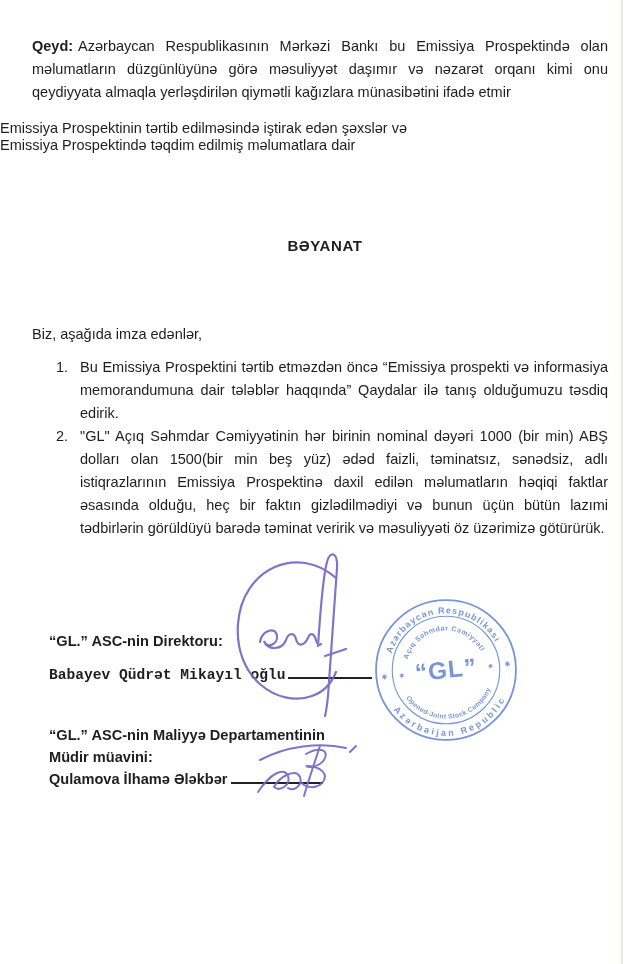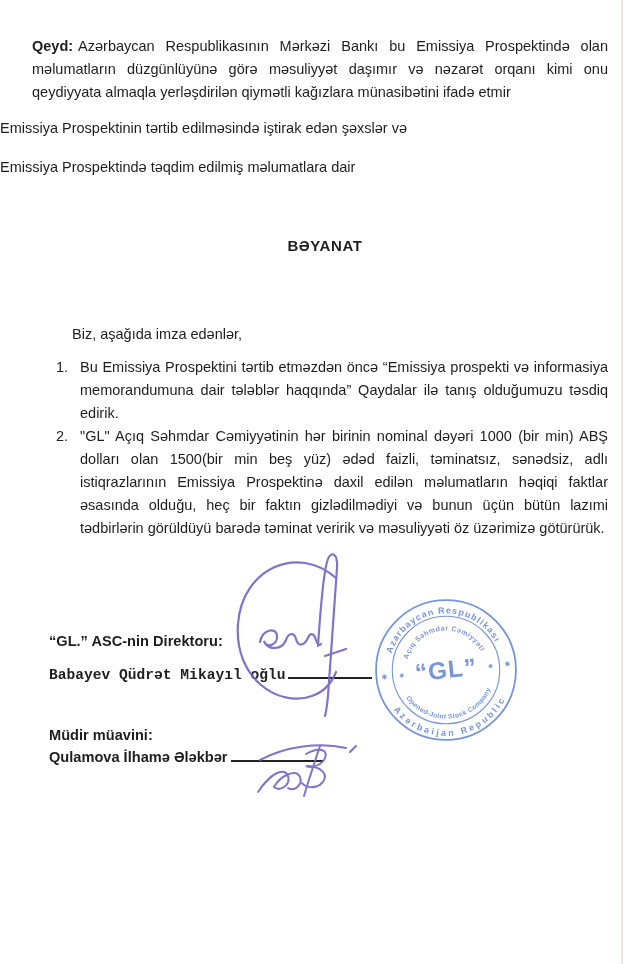--- a/index.html
+++ b/index.html
@@ -5,23 +5,23 @@
   html,body{margin:0;padding:0;background:#ffffff;}
   .page{
     position:relative;width:640px;height:964px;background:#ffffff;
     font-family:"Liberation Sans","DejaVu Sans",sans-serif;
     color:#1e1e1e;overflow:hidden;
   }
   .note{position:absolute;left:32px;right:32px;top:20px;font-size:14.5px;line-height:23px;text-align:justify;}
   .note b{margin-right:5px;}
   .centerline{position:absolute;left:0;right:0;text-align:left;font-size:14.5px;}
   .sub1{top:120px;}
-  .sub2{top:159px;}
+  .sub2{top:137px;}
   .heading{position:absolute;top:237px;left:0;right:0;text-align:center;font-weight:bold;font-size:15px;letter-spacing:.6px;padding-left:10px;}
-  .intro{position:absolute;left:32px;top:326px;font-size:14.5px;margin-left:40px;}
+  .intro{position:absolute;left:32px;top:326px;font-size:14.5px;}
   .list{position:absolute;left:56px;right:32px;top:356px;font-size:14.5px;line-height:23px;}
   .li{display:flex;}
   .li .num{width:24px;flex:none;}
   .li .txt{flex:1;text-align:justify;}
   .sigblock{position:absolute;left:49px;font-weight:bold;font-size:14.6px;}
   .sigblock p{margin:0;line-height:17px;}
   .sig-director{top:604px;margin-top:29px;}
   .sig-director p + p{margin-top:17px;font-family:Liberation Mono, monospace;}
   .sig-finance{top:727px;}
   .sig-finance p + p{margin-top:5px;}
@@ -87,20 +87,21 @@
       <text font-size="6.6" font-weight="bold" letter-spacing="0.3"><textPath href="#arc-inner-bottom" startOffset="50%" text-anchor="middle">Opened-Joint Stock Company</textPath></text>
       <text x="12" y="76" font-size="7" text-anchor="middle">✱</text>
       <text x="134" y="76" font-size="7" text-anchor="middle">✱</text>
       <text x="29" y="76" font-size="6" text-anchor="middle">✱</text>
       <text x="117" y="76" font-size="6" text-anchor="middle">✱</text>
       <text x="73" y="81" font-size="24" font-weight="bold" letter-spacing="1" text-anchor="middle">“GL”</text>
     </g>
   </svg>
 
   <div class="sigblock sig-finance">
+    <p>“GL.” ASC-nin Maliyyə Departamentinin</p>
     <p>Müdir müavini:</p>
     <p><span>Qulamova İlhamə Ələkbər</span><span class="uline uline-finance"></span></p>
   </div>
 
   <svg class="inkline" style="left:246px;top:736px;" width="118" height="72" viewBox="0 0 118 72">
     <g fill="none" stroke="#7668c6" stroke-width="2" stroke-linecap="round" opacity="0.92">
       <path d="M 14,24 C 40,10 74,6 100,12"></path>
       <path d="M 12,56 C 24,38 38,30 42,40 C 45,49 34,56 28,51 C 34,40 50,32 54,41 C 57,49 48,56 42,52"></path>
       <path d="M 74,10 C 68,28 62,46 58,60"></path>
       <path d="M 60,18 C 74,10 84,14 78,24 C 73,31 64,32 60,30 C 74,30 84,38 76,47 C 70,53 60,52 56,47"></path>

